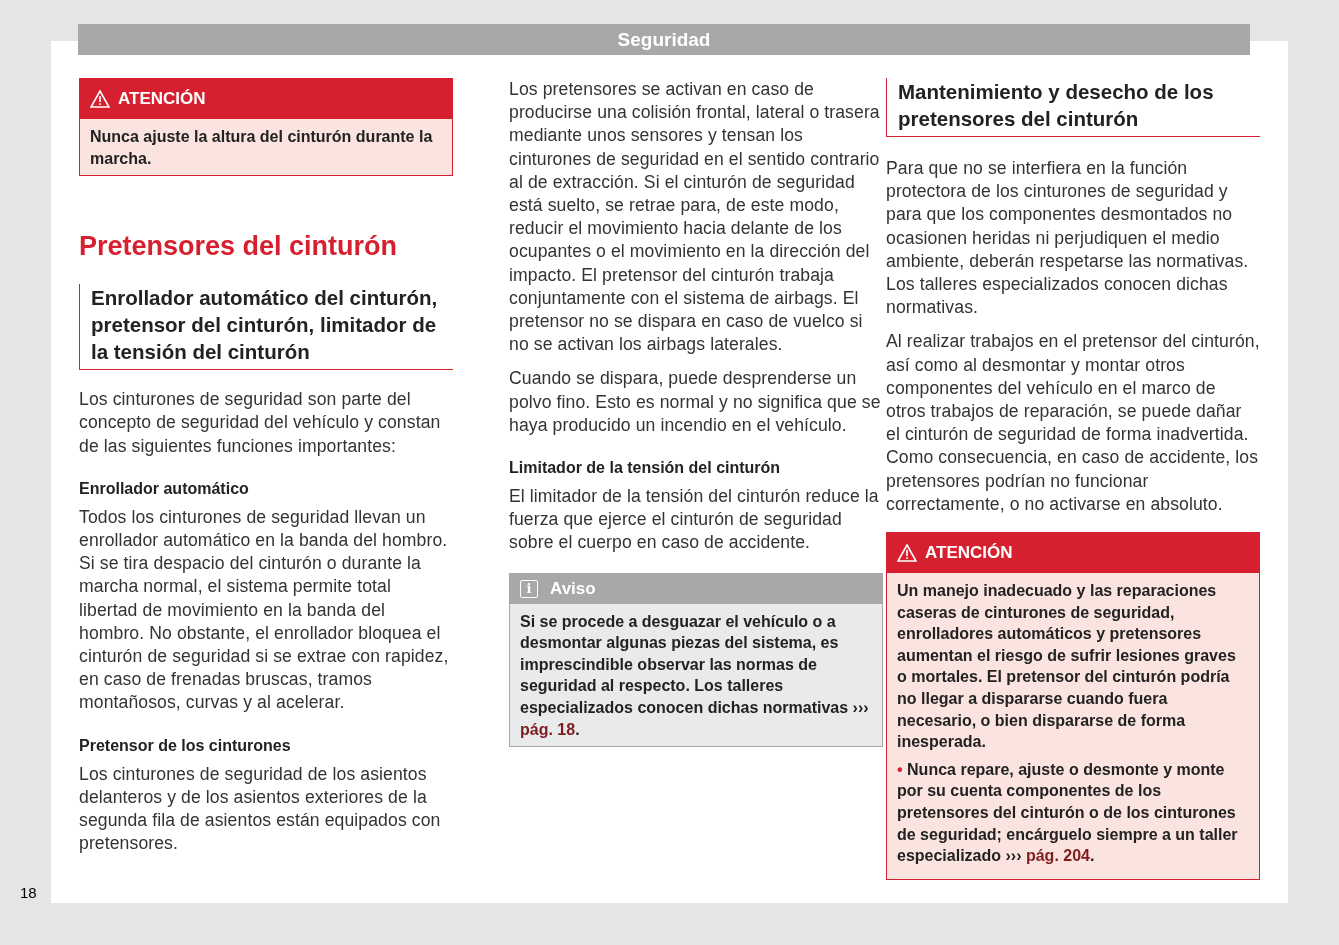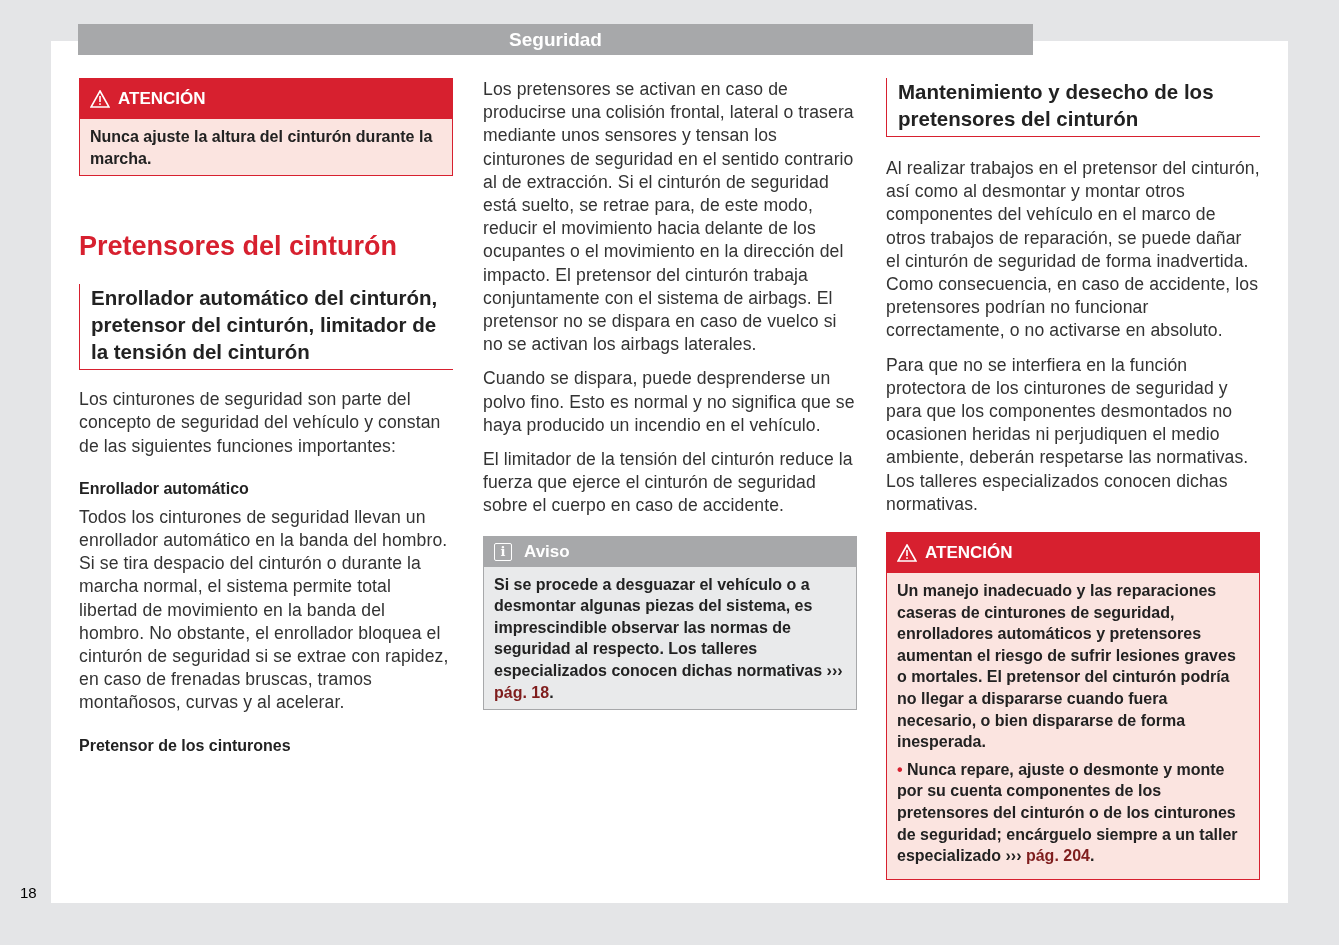--- a/index.html
+++ b/index.html
@@ -2,27 +2,27 @@
 <html><head>
   <meta charset="utf-8">
   <style>
     html, body { margin: 0; padding: 0; }
     body {
       width: 1339px; height: 945px; background: #e4e5e7; position: relative; overflow: hidden;
       font-family: "DejaVu Sans", "Liberation Sans", sans-serif; color: #2b2b2b;
     }
     .page { position: absolute; left: 51px; top: 41px; width: 1237px; height: 862px; background: #ffffff; }
     .header-bar {
-      position: absolute; left: 78px; top: 24px; width: 955px; height: 31px; background: #a7a8aa;
+      position: absolute; left: 78px; top: 24px; width: 1172px; height: 31px; background: #a7a8aa;
       color: #ffffff; font-weight: bold; font-size: 19px; text-align: center; line-height: 31px;
       font-family: "Liberation Sans", sans-serif;
     }
     .col { position: absolute; top: 78px; font-family: "Liberation Sans", sans-serif; }
     .col1 { left: 79px; width: 374px; }
-    .col2 { left: 483px; width: 374px; }
+    .col2 { left: 509px; width: 374px; }
     .col3 { left: 886px; width: 374px; }
     p.body { font-size: 17.6px; line-height: 23.2px; margin: 0 0 11px 0; color: #333; letter-spacing: 0.1px; }
     .warn { border: 1.5px solid #d7202f; background: #fbe4e0; margin-bottom: 0; }
     .warn-head { background: #d7202f; color: #fff; font-weight: bold; font-size: 17px; height: 40px; line-height: 30px; padding-left: 10px; display: flex; align-items: center; }
     .warn-head svg { margin-right: 8px; }
     .warn-body { padding: 7px 10px 6px 10px; font-weight: bold; font-size: 16px; line-height: 21.6px; color: #222; }
     .warn-body p { margin: 0 0 6px 0; }
     .bullet { color: #d7202f; }
     .note { border: 1.5px solid #a7a8aa; background: #e9eaeb; margin-top: 18px; }
     .note-head { background: #a7a8aa; color: #fff; font-weight: bold; font-size: 17px; height: 30px; line-height: 30px; padding-left: 10px; display: flex; align-items: center; }
@@ -55,44 +55,46 @@
   </div>
 
   <h1 class="title">Pretensores del cinturón</h1>
   <div class="sub">Enrollador automático del cinturón, pretensor del cinturón, limitador de la tensión del cinturón</div>
   <p class="body">Los cinturones de seguridad son parte del concepto de seguridad del vehículo y constan de las siguientes funciones importantes:</p>
 
   <h3 class="h">Enrollador automático</h3>
   <p class="body">Todos los cinturones de seguridad llevan un enrollador automático en la banda del hombro. Si se tira despacio del cinturón o durante la marcha normal, el sistema permite total libertad de movimiento en la banda del hombro. No obstante, el enrollador bloquea el cinturón de seguridad si se extrae con rapidez, en caso de frenadas bruscas, tramos montañosos, curvas y al acelerar.</p>
 
   <h3 class="h">Pretensor de los cinturones</h3>
+  <p class="body">Los cinturones de seguridad de los asientos delanteros y de los asientos exteriores de la segunda fila de asientos están equipados con pretensores.</p>
 </div>
 
 <div class="col col2">
   <p class="body">Los pretensores se activan en caso de producirse una colisión frontal, lateral o trasera mediante unos sensores y tensan los cinturones de seguridad en el sentido contrario al de extracción. Si el cinturón de seguridad está suelto, se retrae para, de este modo, reducir el movimiento hacia delante de los ocupantes o el movimiento en la dirección del impacto. El pretensor del cinturón trabaja conjuntamente con el sistema de airbags. El pretensor no se dispara en caso de vuelco si no se activan los airbags laterales.</p>
   <p class="body">Cuando se dispara, puede desprenderse un polvo fino. Esto es normal y no significa que se haya producido un incendio en el vehículo.</p>
+  <h3 class="h">Limitador de la tensión del cinturón</h3>
   <p class="body">El limitador de la tensión del cinturón reduce la fuerza que ejerce el cinturón de seguridad sobre el cuerpo en caso de accidente.</p>
 
   <div class="note">
     <div class="note-head">
       <span class="i-icon">i</span>
       <span>Aviso</span>
     </div>
     <div class="note-body">
       <span>Si se procede a desguazar el vehículo o a desmontar algunas piezas del sistema, es imprescindible observar las normas de seguridad al respecto. Los talleres especializados conocen dichas normativas</span>
       <span class="arrows">›››</span>
       <span class="ref">pág. 18</span><span>.</span>
     </div>
   </div>
 </div>
 
 <div class="col col3">
   <div class="sub" style="margin-bottom:20px;">Mantenimiento y desecho de los pretensores del cinturón</div>
+  <p class="body">Para que no se interfiera en la función protectora de los cinturones de seguridad y para que los componentes desmontados no ocasionen heridas ni perjudiquen el medio ambiente, deberán respetarse las normativas. Los talleres especializados conocen dichas normativas.</p>
   <p class="body">Al realizar trabajos en el pretensor del cinturón, así como al desmontar y montar otros componentes del vehículo en el marco de otros trabajos de reparación, se puede dañar el cinturón de seguridad de forma inadvertida. Como consecuencia, en caso de accidente, los pretensores podrían no funcionar correctamente, o no activarse en absoluto.</p>
-  <p class="body">Para que no se interfiera en la función protectora de los cinturones de seguridad y para que los componentes desmontados no ocasionen heridas ni perjudiquen el medio ambiente, deberán respetarse las normativas. Los talleres especializados conocen dichas normativas.</p>
 
   <div class="warn" style="margin-top:16px;">
     <div class="warn-head">
       <svg width="20" height="18" viewBox="0 0 20 18">
           <path d="M10 1 L19 17 L1 17 Z" fill="none" stroke="#fff" stroke-width="1.6"></path>
           <rect x="9.2" y="6" width="1.6" height="6" fill="#fff"></rect>
           <rect x="9.2" y="13.3" width="1.6" height="1.6" fill="#fff"></rect>
         </svg>
       <span>ATENCIÓN</span>
     </div>

